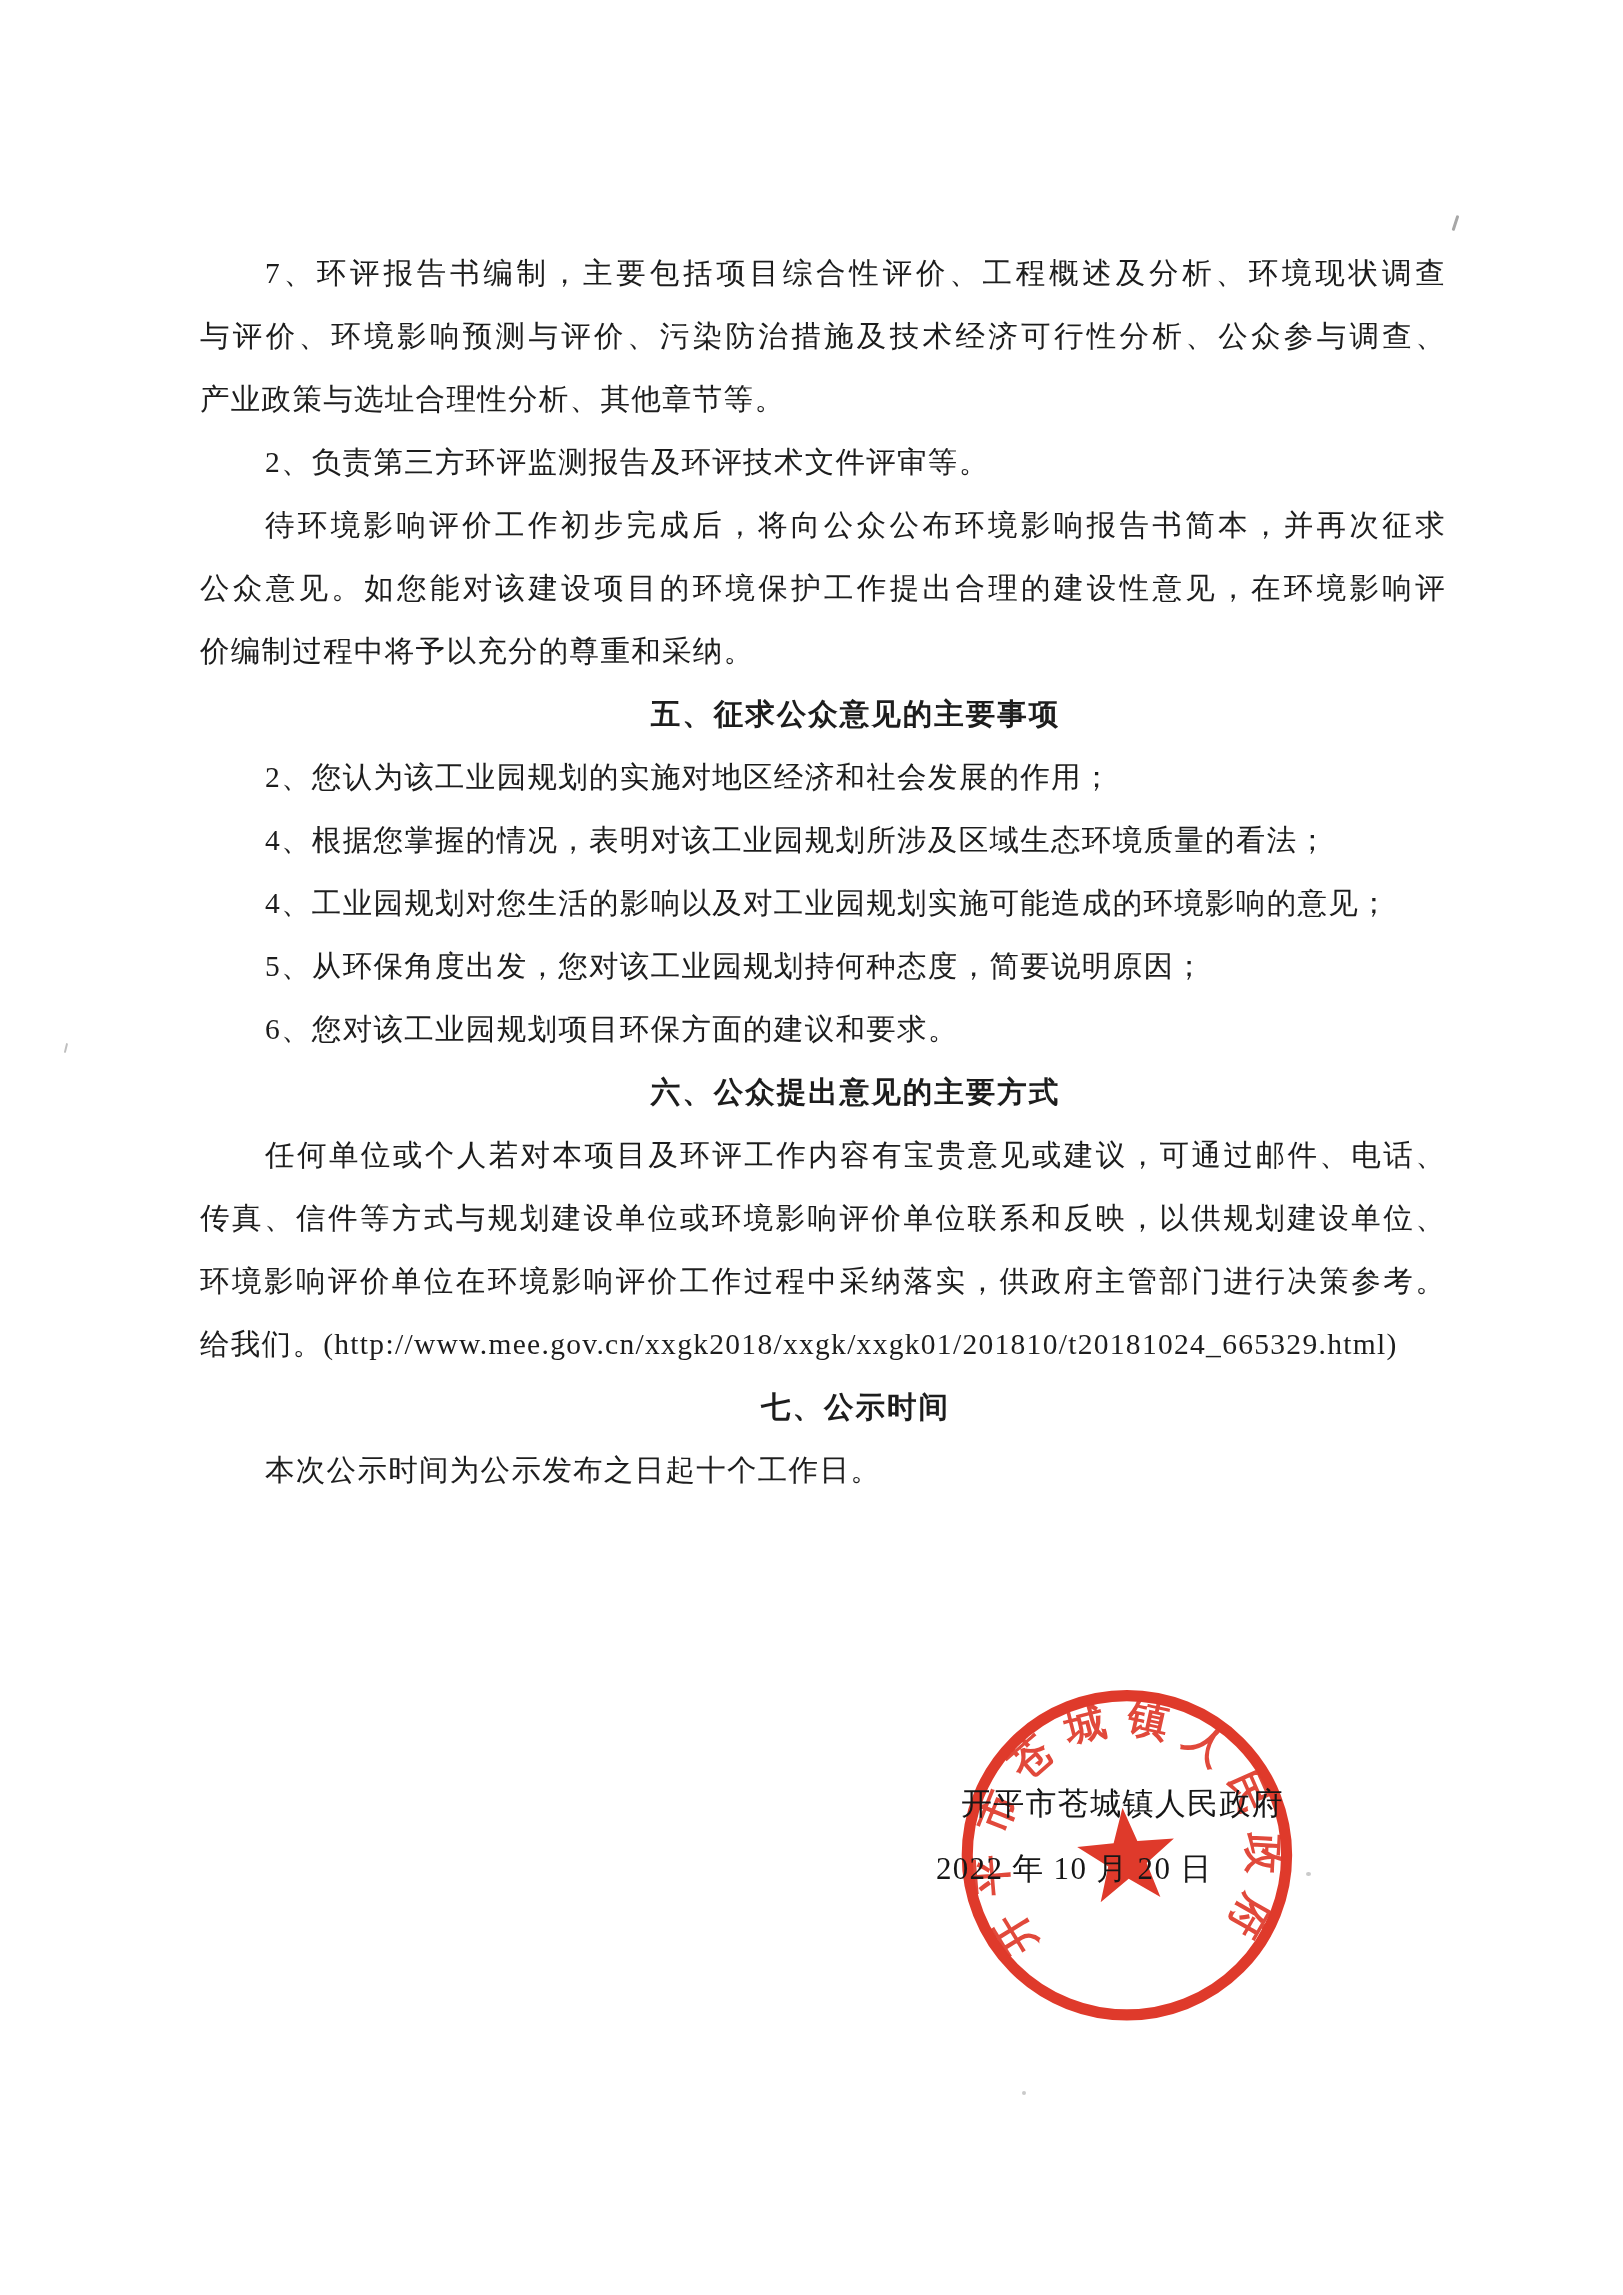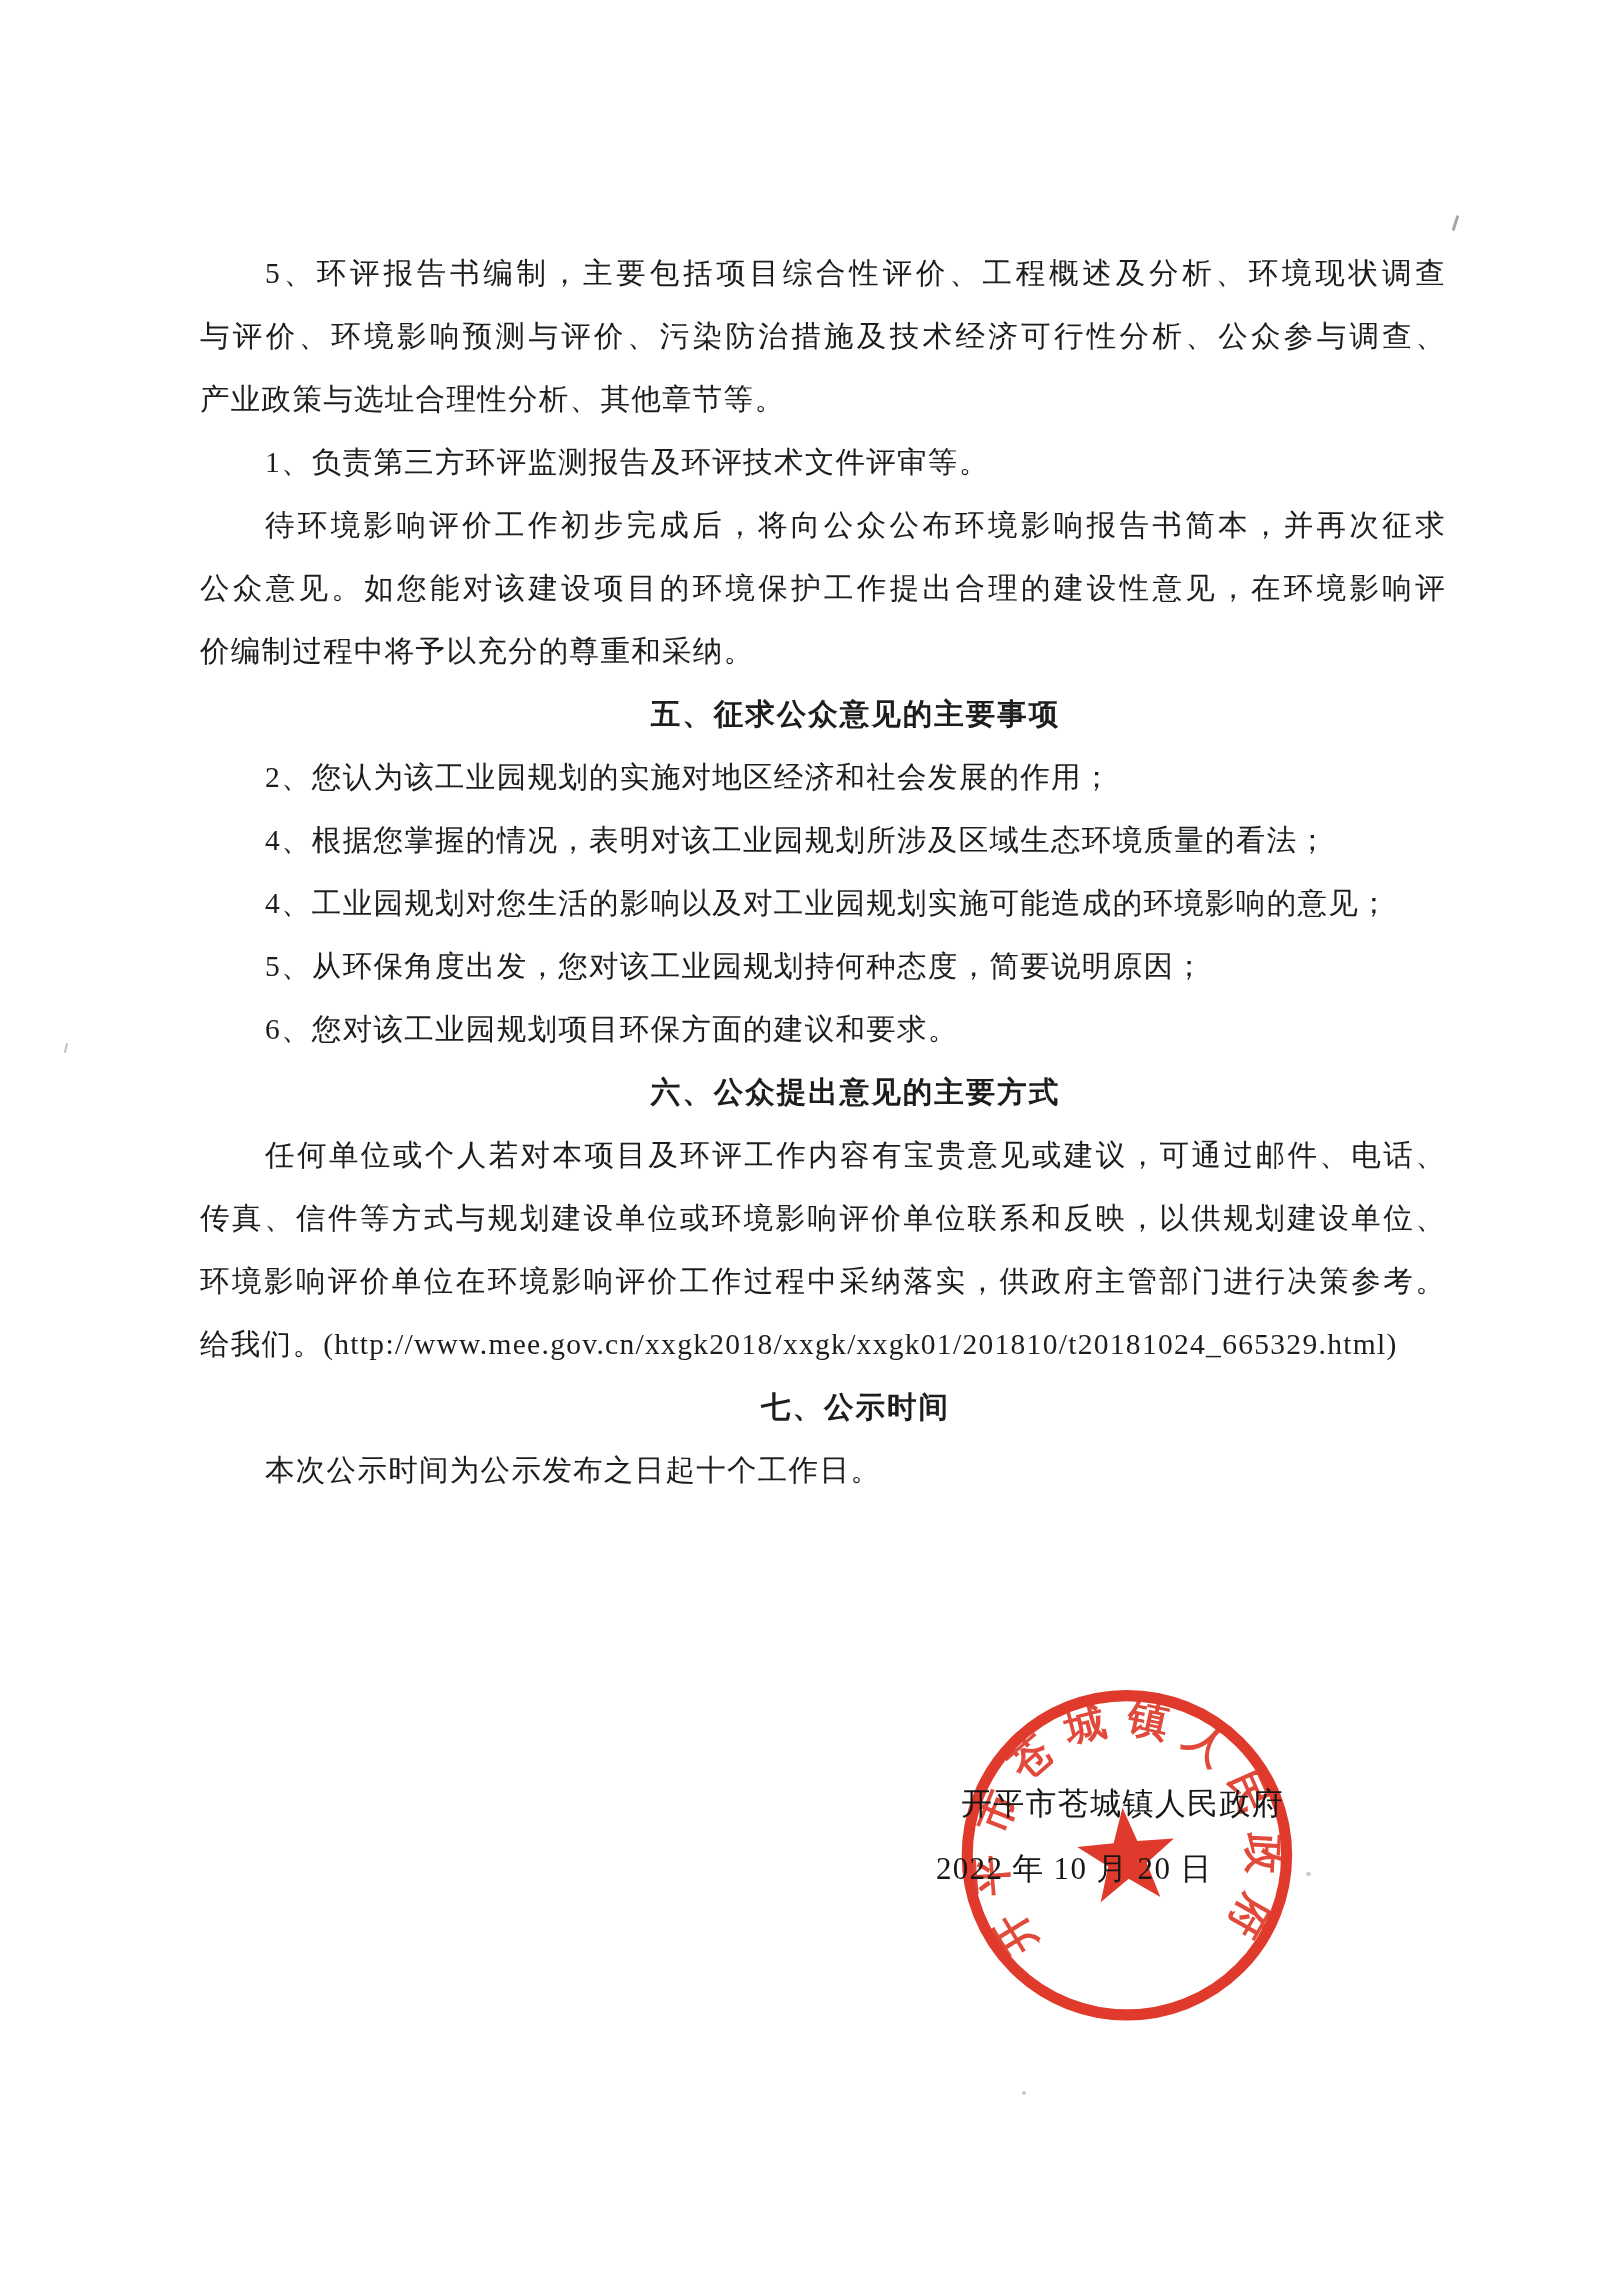--- a/index.html
+++ b/index.html
@@ -21,24 +21,24 @@
   .a2{left:65px;top:1043px;width:2px;height:9.8px;transform:rotate(14deg);opacity:.55;}
   .a3{left:1306px;top:1872px;width:4.6px;height:3.9px;border-radius:50%;opacity:.45;}
   .a4{left:1022px;top:2091px;width:3.9px;height:3.9px;border-radius:50%;opacity:.45;}
 </style>
 </head>
 <body>
 
 <div class="page">
 
   <div class="text-block">
-    <div class="line indent fill">5、环评报告书编制，主要包括项目综合性评价、工程概述及分析、环境现状调查</div>
+    <div class="line indent fill">7、环评报告书编制，主要包括项目综合性评价、工程概述及分析、环境现状调查</div>
     <div class="line fill">与评价、环境影响预测与评价、污染防治措施及技术经济可行性分析、公众参与调查、</div>
     <div class="line">产业政策与选址合理性分析、其他章节等。</div>
-    <div class="line indent">1、负责第三方环评监测报告及环评技术文件评审等。</div>
+    <div class="line indent">2、负责第三方环评监测报告及环评技术文件评审等。</div>
     <div class="line indent fill">待环境影响评价工作初步完成后，将向公众公布环境影响报告书简本，并再次征求</div>
     <div class="line fill">公众意见。如您能对该建设项目的环境保护工作提出合理的建设性意见，在环境影响评</div>
     <div class="line">价编制过程中将予以充分的尊重和采纳。</div>
     <div class="line indent bold">五、征求公众意见的主要事项</div>
     <div class="line indent">2、您认为该工业园规划的实施对地区经济和社会发展的作用；</div>
     <div class="line indent">4、根据您掌握的情况，表明对该工业园规划所涉及区域生态环境质量的看法；</div>
     <div class="line indent">4、工业园规划对您生活的影响以及对工业园规划实施可能造成的环境影响的意见；</div>
     <div class="line indent">5、从环保角度出发，您对该工业园规划持何种态度，简要说明原因；</div>
     <div class="line indent">6、您对该工业园规划项目环保方面的建议和要求。</div>
     <div class="line indent bold">六、公众提出意见的主要方式</div>

